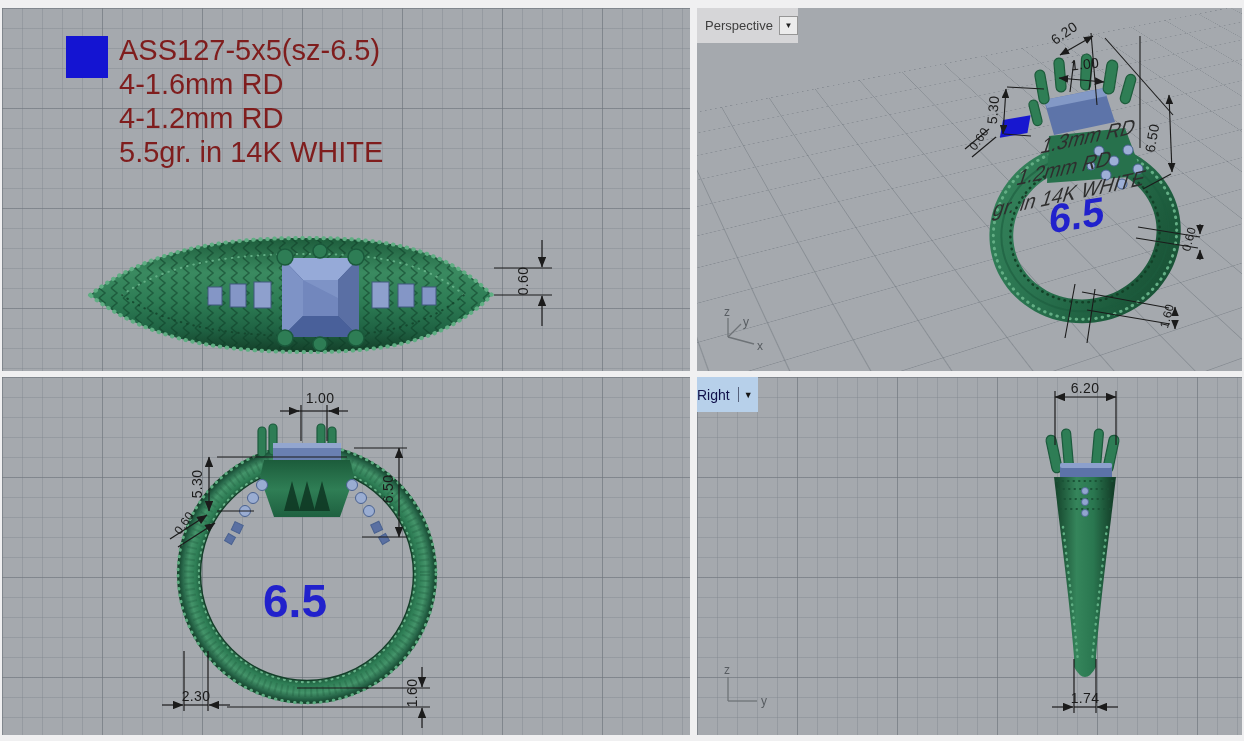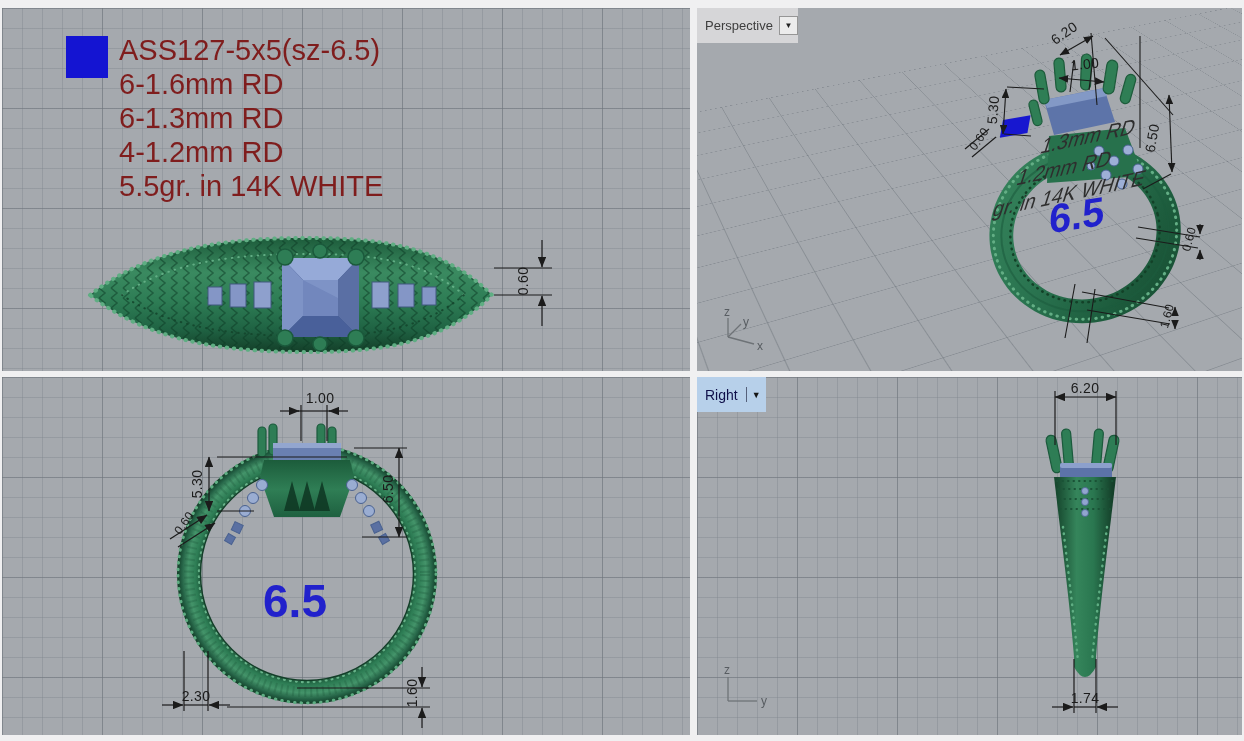--- a/index.html
+++ b/index.html
@@ -26,21 +26,21 @@
   svg{position:absolute;left:0;top:0;}
   .dim{position:absolute;font-size:14px;color:#1b1b1b;white-space:nowrap;letter-spacing:.3px;}
   .dim.small{font-size:12px;}
   .sizelbl{position:absolute;color:#2121cc;font-weight:bold;white-space:nowrap;}
   .anno{position:absolute;left:117px;top:25px;color:#7f1d1d;font-size:29px;line-height:34px;}
   .anno-swatch{position:absolute;left:64px;top:28px;width:42px;height:42px;background:#1414d2;}
   .vp-tab{position:absolute;left:0;top:0;height:35px;display:flex;align-items:center;font-size:13px;z-index:5;}
   .persp-tab{background:#d6d6d8;color:#3d3d3d;padding-left:8px;}
   .persp-tab .arrowbox{margin-left:6px;width:17px;height:17px;background:#ececec;border:1px solid #969696;
      display:flex;align-items:center;justify-content:center;font-size:8px;color:#222;}
-  .right-tab{background:#b7d0ea;color:#10104a;padding-left:8px;font-size:14px;}
+  .right-tab{background:#b7d0ea;color:#10104a;font-size:14px;}
   .right-tab .sep{width:1px;height:15px;background:#55607a;margin-left:8px;}
   .right-tab .arr{padding:0 5px;font-size:9px;color:#151515;}
   .scene-text{position:absolute;left:320px;top:130px;width:250px;color:#2e2e2e;font-size:20px;line-height:26px;
      transform:rotate(-12deg) skewX(-30deg);transform-origin:left top;}
   .scene-text .l1{margin-left:30px;}
   .scene-text .l2{margin-left:15px;}
 </style>
 </head>
 <body>
 
@@ -107,22 +107,21 @@
         <line x1="492" y1="287" x2="550" y2="287"></line>
         <line x1="540" y1="232" x2="540" y2="259" marker-end="url(#t-ae)"></line>
         <line x1="540" y1="318" x2="540" y2="288" marker-end="url(#t-ae)"></line>
       </g>
     </svg>
     <div class="dim" style="left:521px;top:273px;transform:translate(-50%,-50%) rotate(-90deg);">0.60</div>
 
     <div class="anno-swatch"></div>
     <div class="anno">
       <div>ASS127-5x5(sz-6.5)</div>
-      <div>6-1.6mm RD</div>
-      <div>6-1.3mm RD</div>
+      <div>4-1.6mm RD</div>
       <div>4-1.2mm RD</div>
       <div>5.5gr. in 14K WHITE</div>
     </div>
   </div>
 
   <div class="vp" id="vp-persp">
     <div class="pgrid-wrap">
         <div class="pgrid"></div>
       </div>
 

